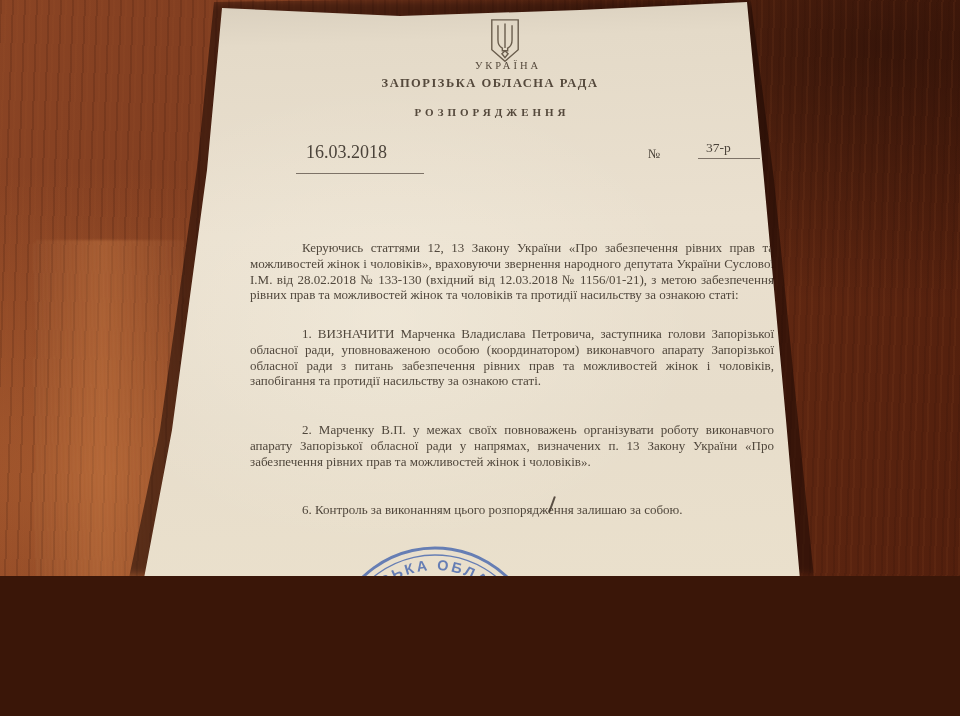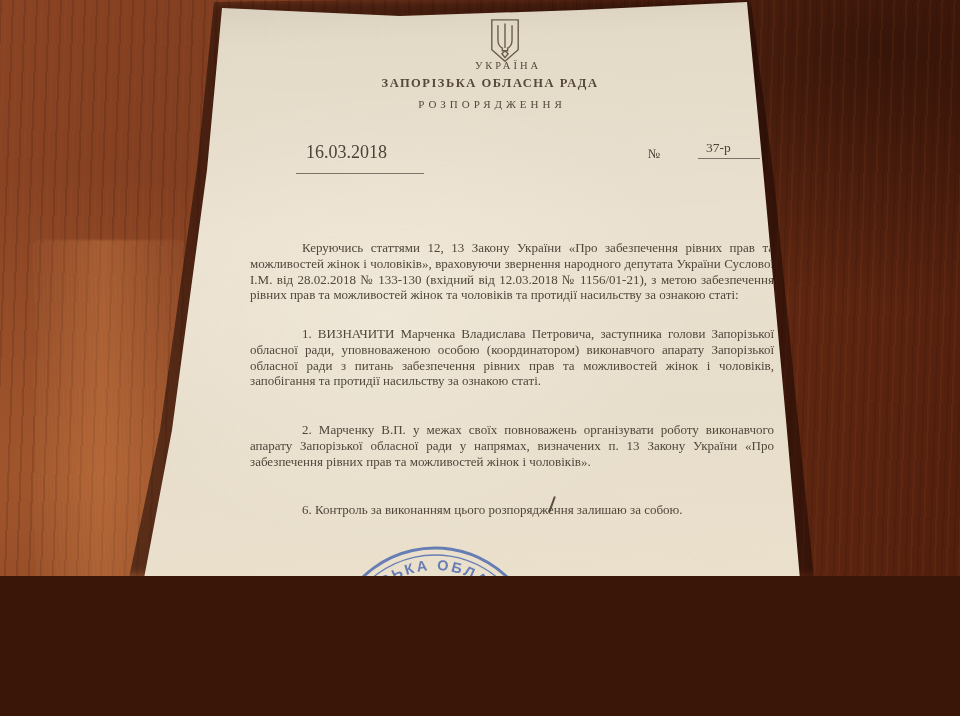--- a/index.html
+++ b/index.html
@@ -35,21 +35,21 @@
       linear-gradient(267deg, rgba(110,80,55,.22) 0, rgba(0,0,0,0) 6%),
       linear-gradient(87deg,  rgba(110,80,55,.16) 0, rgba(0,0,0,0) 5%),
       radial-gradient(440px 320px at 40% 55%, rgba(255,252,240,.28), rgba(0,0,0,0) 72%),
       linear-gradient(178deg,#d6ccbb 0%,#e4dac8 9%,#eae0cf 40%,#e7ddcb 70%,#eae0cc 100%);
     color:#4b433a;}
 
   .abs{position:absolute;}
   .hdr{text-align:center;color:#55493c;}
   .country{left:408px;top:60px;width:200px;font-size:10.5px;letter-spacing:3px;}
   .authority{left:330px;top:76px;width:320px;font-size:12.5px;font-weight:bold;letter-spacing:1.5px;}
-  .doctype{left:332px;top:98px;width:320px;font-size:11px;font-weight:normal;letter-spacing:4px;}
+  .doctype{left:332px;top:106px;width:320px;font-size:11px;font-weight:bold;letter-spacing:4px;}
 
   .emblem{left:488px;top:19px;width:34px;height:44px;}
 
   .date-line{left:296px;top:142px;width:118px;font-size:18px;padding:0 0 10px 10px;
              border-bottom:1.2px solid #7d7267;}
   .num-label{left:648px;top:146px;font-size:13px;}
   .num-val{left:698px;top:140px;width:54px;font-size:13.5px;padding:0 0 2px 8px;
            border-bottom:1.2px solid #7d7267;}
 
   .para{left:250px;width:524px;font-size:13px;line-height:15.8px;

